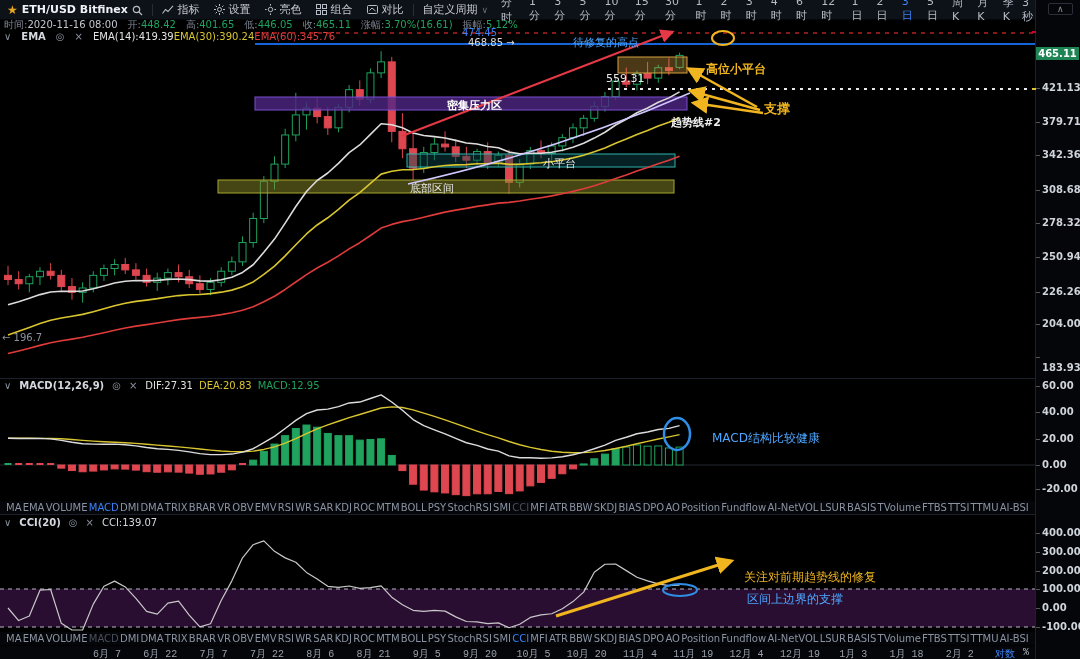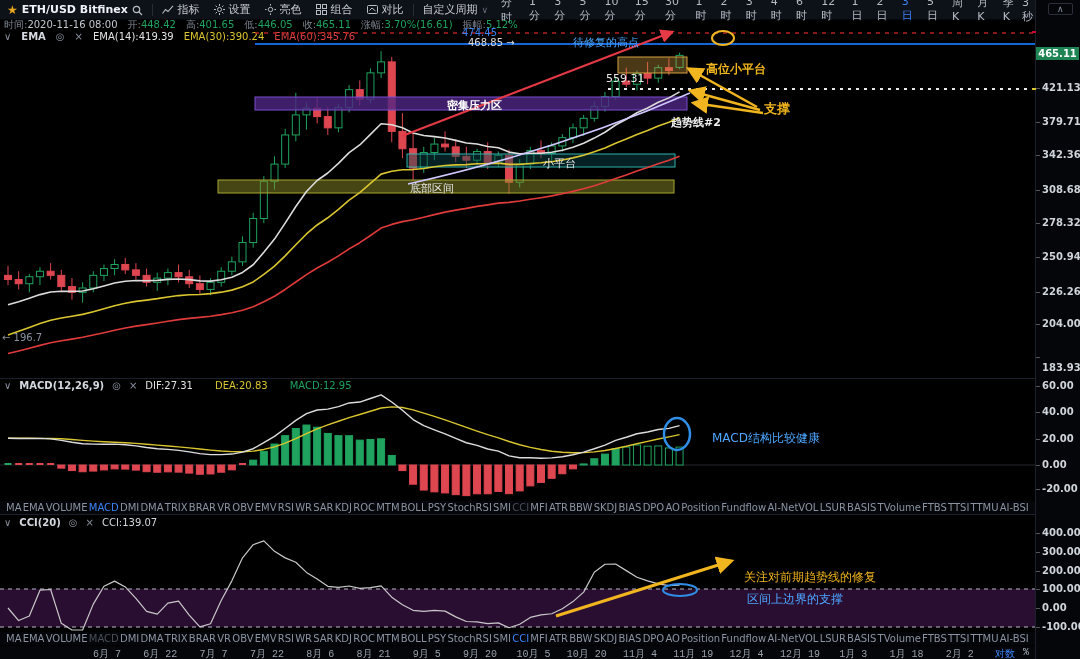--- a/index.html
+++ b/index.html
@@ -174,21 +174,21 @@
       <span><span class="o-lab">收:</span><span class="o-val up">465.11</span></span>
       <span><span class="o-lab">涨幅:</span><span class="o-val up">3.70%(16.61)</span></span>
       <span><span class="o-lab">振幅:</span><span class="o-val up">5.12%</span></span>
     </div>
 
   <div id="emaleg">
     <span>∨</span>
     <span style="color:#d4d8df;font-weight:700;">EMA</span>
     <span>◎</span>
     <span>×</span>
-    <span id="emaleg-items" style="display:flex;gap:10px;">
+    <span id="emaleg-items" style="display:flex;">
         <span style="color: rgb(227, 227, 227);">EMA(14):419.39</span>
         <span style="color: rgb(217, 197, 48);">EMA(30):390.24</span>
         <span style="color: rgb(224, 64, 64);">EMA(60):345.76</span>
       </span>
   </div>
 
   <svg id="main-svg" class="chart" style="top:28px;" width="1035" height="350" viewBox="0 28 1035 350">
       <defs>
         <marker id="ahRed" viewBox="0 0 10 10" refX="8" refY="5" markerWidth="7" markerHeight="7" orient="auto">
           <path d="M0,0 L10,5 L0,10 z" fill="#e53945"></path>
@@ -427,21 +427,21 @@
     </svg>
 
   <div class="pane-sep" style="top:378px;"></div>
   <div class="pane-sep" style="top:514px;"></div>
 
   <div class="ind-head" style="top:380px;">
     <span>∨</span>
     <b>MACD(12,26,9)</b>
     <span>◎</span>
     <span>×</span>
-    <span id="macd-leg" style="display:flex;gap:22px;">
+    <span id="macd-leg" style="display:flex;gap:6px;">
         <span style="color: rgb(227, 227, 227);">DIF:27.31</span>
         <span style="color: rgb(217, 197, 48);">DEA:20.83</span>
         <span style="color: rgb(31, 163, 94);">MACD:12.95</span>
       </span>
   </div>
 
   <div class="ind-head" style="top:517px;">
     <span>∨</span>
     <b>CCI(20)</b>
     <span>◎</span>

